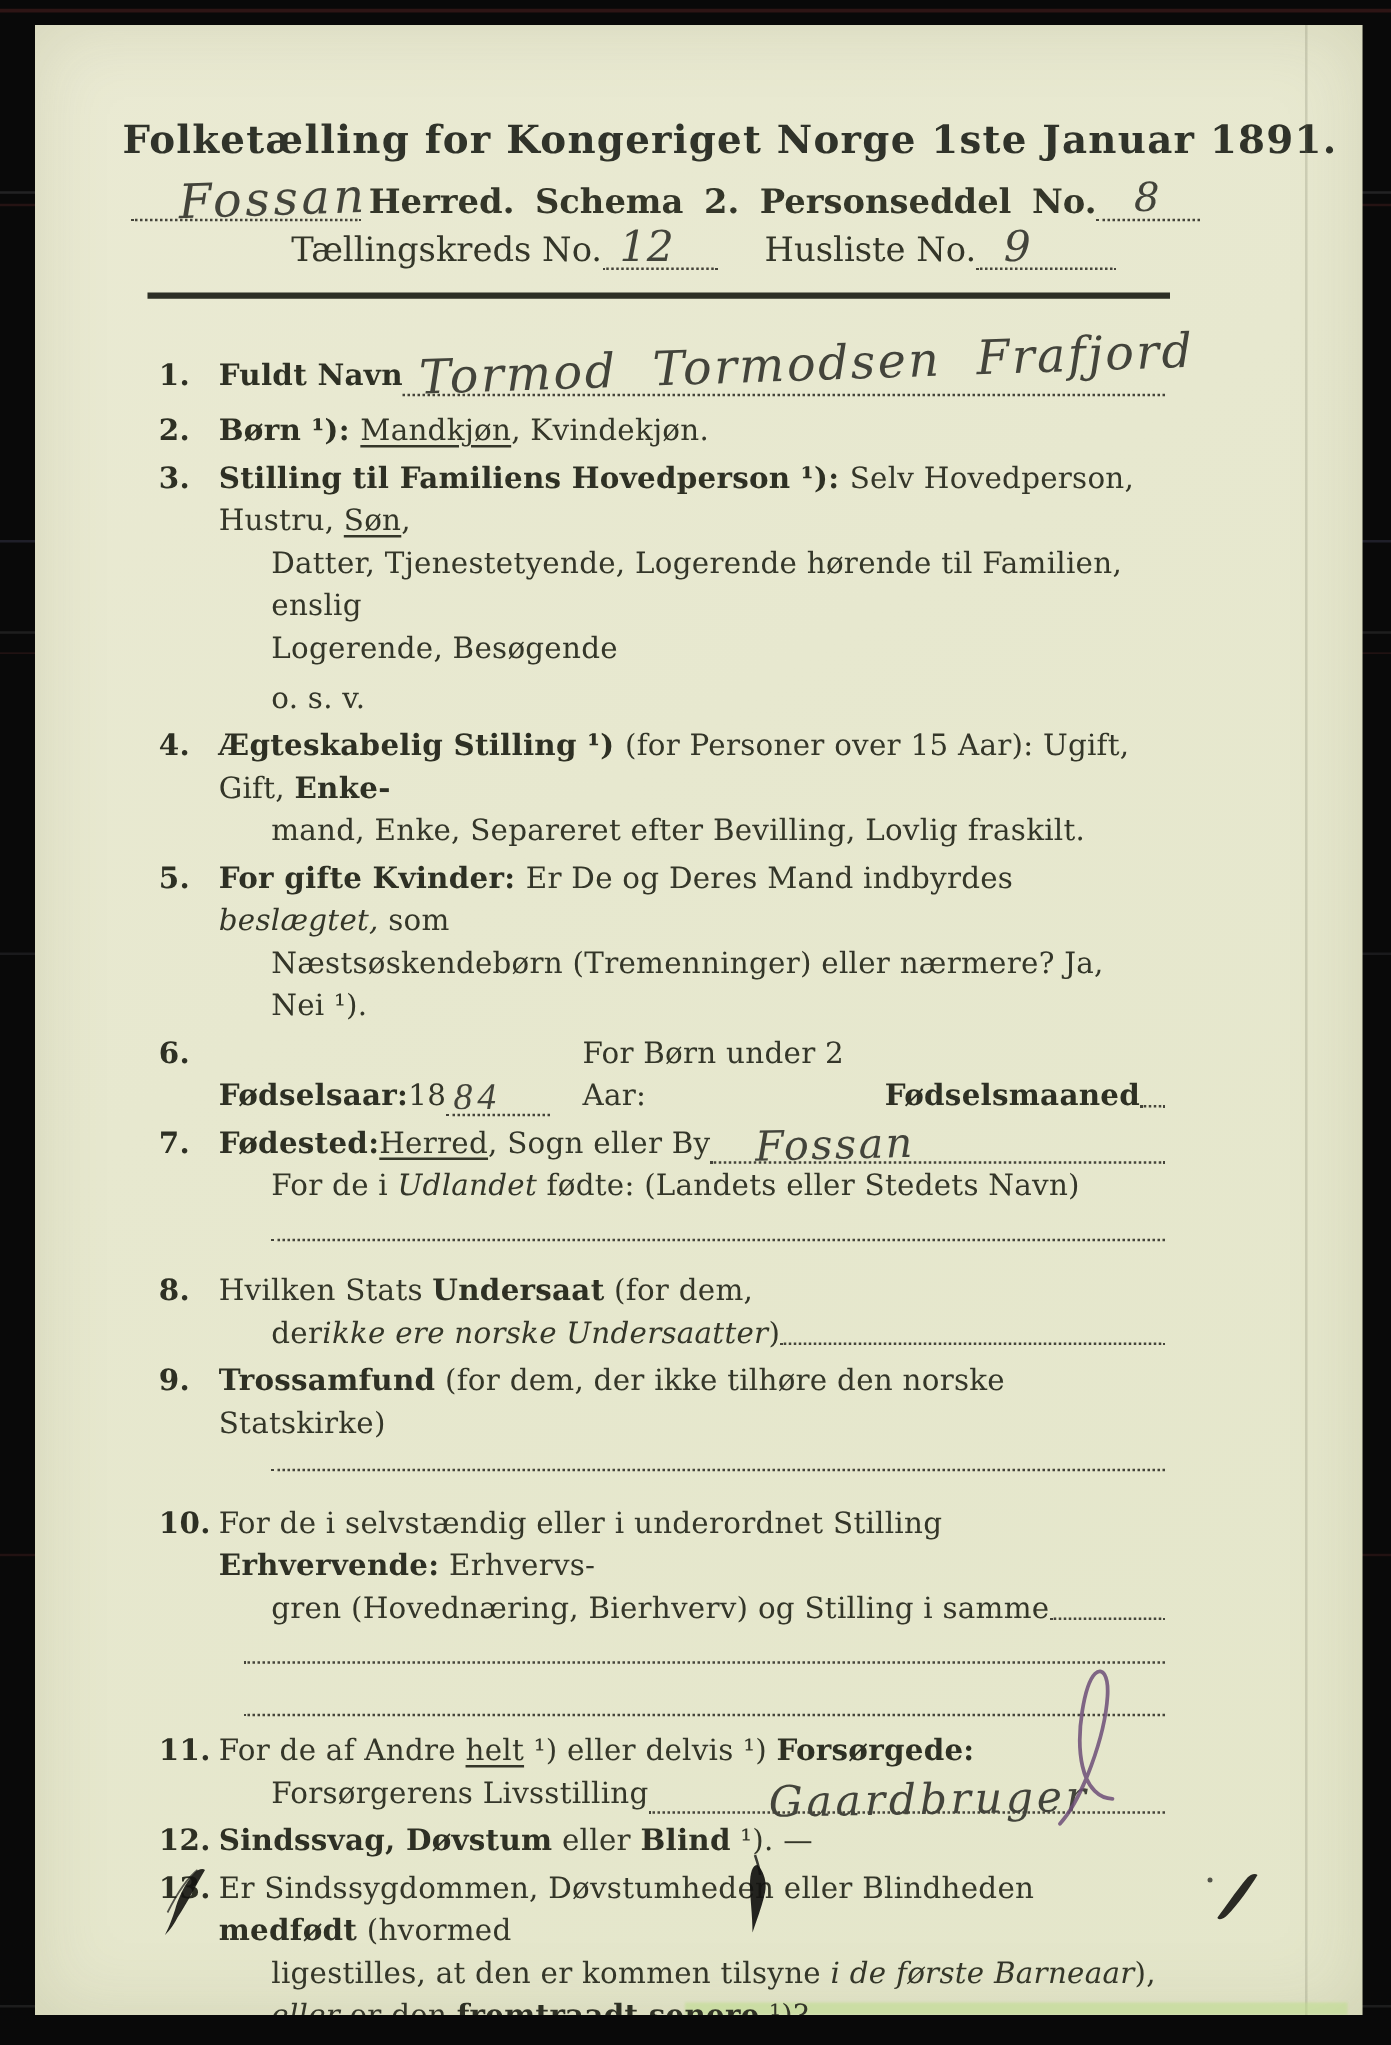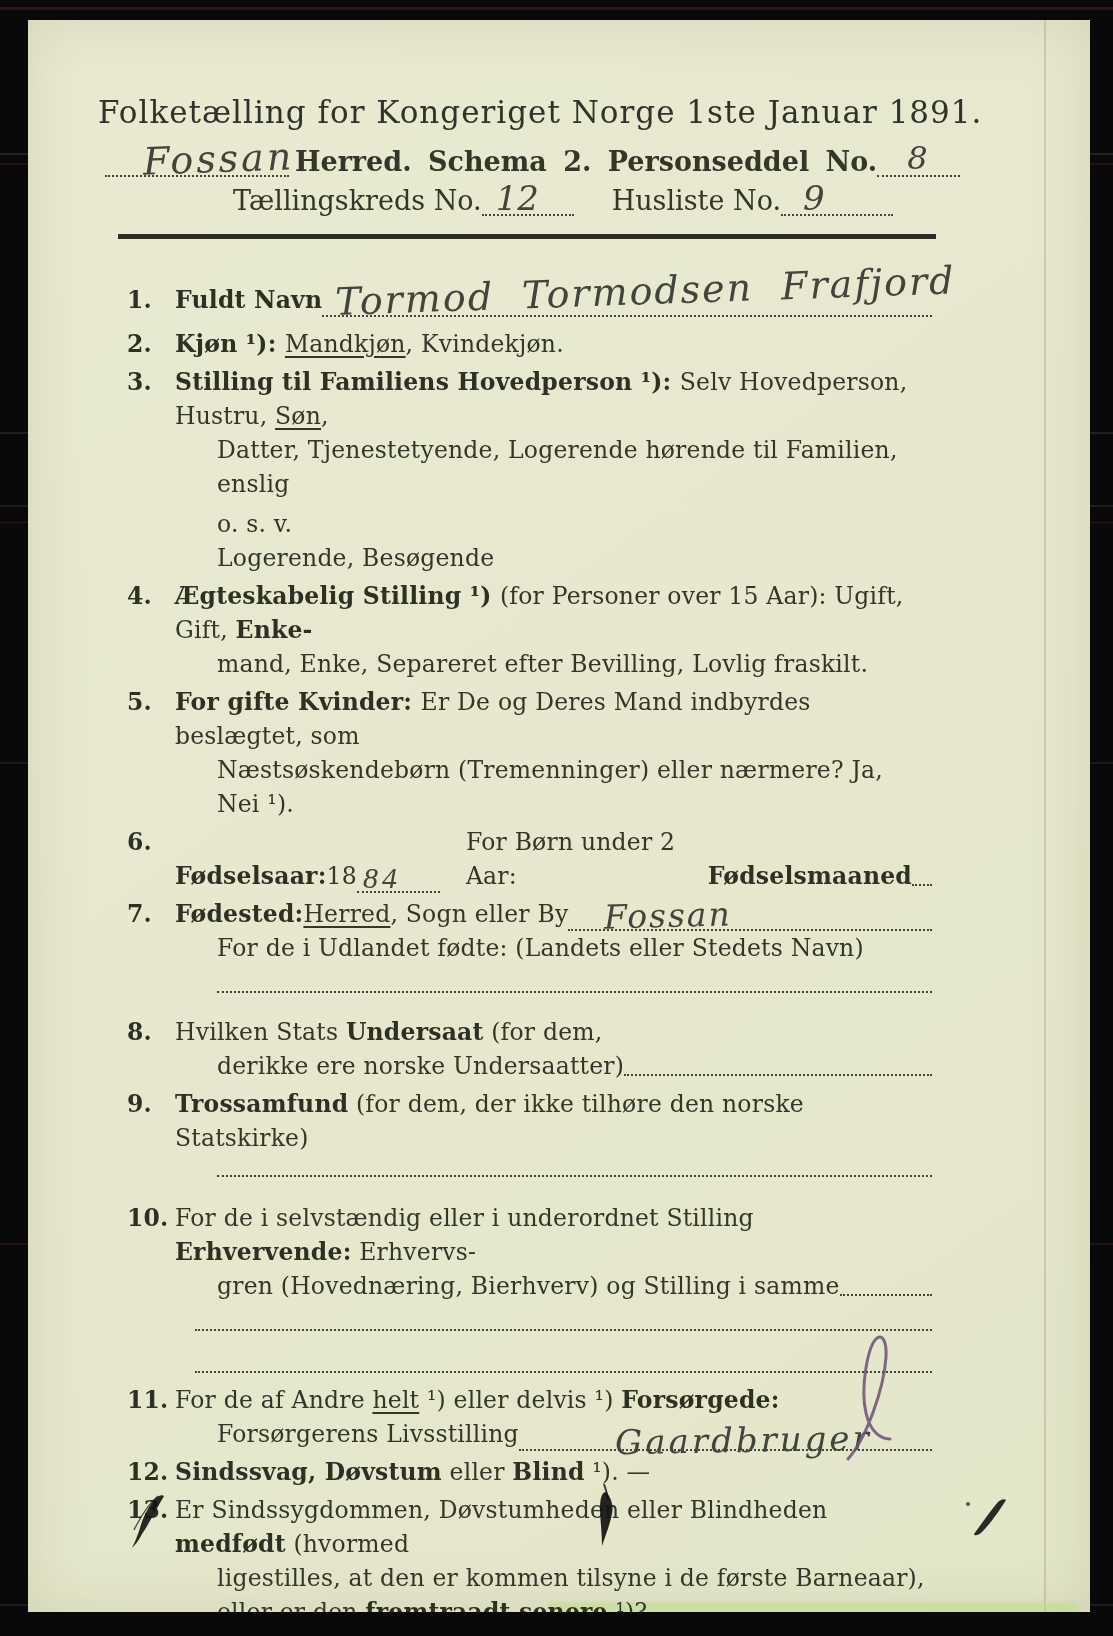--- a/index.html
+++ b/index.html
@@ -19,21 +19,21 @@
     box-shadow:inset 0 0 60px rgba(120,120,80,.18);
   }
   .crease { position:absolute; top:0; right:44px; width:2px; height:100%;
     background:rgba(110,110,85,.22); }
   .edgeglow { position:absolute; bottom:0; left:520px; width:530px; height:10px;
     background:rgba(190,220,140,.55); filter:blur(1px); }
 
   
   .hdr-title {
     margin:74px 150px 0 70px; text-align:center;
-    font-size:31px; font-weight:400; letter-spacing:1px; color:#30332a;
+    font-size:31px; font-weight:700; letter-spacing:1px; color:#30332a;
     white-space:nowrap;
   }
   .hdr-line2 { display:flex; align-items:flex-end; margin:16px 130px 0 77px;
     font-size:27px; font-weight:700; white-space:nowrap; }
   .hdr-line3 { display:flex; align-items:flex-start; margin:8px 0 0 205px;
     font-size:27px; white-space:nowrap; }
   .hdr-rule { margin:18px 0 0 90px; width:818px; height:5px; background:#2d2f25; }
 
   .seat { position:relative; border-bottom:2px dotted #45443a; align-self:flex-end; }
   .hw {
@@ -46,21 +46,21 @@
 
   
   .qlist { margin:44px 158px 0 99px; font-size:23.5px; line-height:34px;
     position:relative; letter-spacing:.2px; }
   .q { display:flex; margin-top:4px; }
   .num { flex:none; width:48px; font-weight:700; color:#2e3024; }
   .body { flex:1 1 auto; min-width:0; }
   .fline { display:flex; align-items:flex-end; }
   .cont { padding-left:42px; }
   .b { font-weight:700; color:#2e3024; }
-  .i { }
+  .i { font-style:italic; }
   .u { text-decoration:underline; text-decoration-thickness:2px; text-underline-offset:4px; }
   .dots { flex:1 1 auto; border-bottom:2px dotted #45443a; align-self:flex-end;
     position:relative; top:-7px; min-width:20px; }
   .dotrow { border-bottom:2px dotted #45443a; }
 
   .nm-seat { flex:1 1 auto; }
   .hw-name { left:14px; bottom:-4px; font-size:38px; letter-spacing:2px;
     word-spacing:14px; transform:rotate(-2deg); transform-origin:left bottom; }
   .hw-fossan-h { left:38px; bottom:-6px; font-size:38px; letter-spacing:3px;
     transform:rotate(-2deg); }
@@ -127,33 +127,33 @@
         <span class="b">Fuldt Navn</span>
         <span class="seat nm-seat">
           <span class="hw hw-name">Tormod Tormodsen Frafjord</span>
         </span>
       </div>
     </div>
 
     <div class="q" style="margin-top:10px">
       <span class="num">2.</span>
       <div class="body">
-        <span class="b">Kjøn ¹): </span><span class="u">Mandkjøn</span><span>, Kvindekjøn.</span>
+        <span class="b">Børn ¹): </span><span class="u">Mandkjøn</span><span>, Kvindekjøn.</span>
       </div>
     </div>
 
     <div class="q">
       <span class="num">3.</span>
       <div class="body">
         <div>
           <span class="b">Stilling til Familiens Hovedperson ¹): </span><span>Selv Hovedperson, Hustru, </span><span class="u">Søn</span><span>,</span>
         </div>
         <div class="cont">Datter, Tjenestetyende, Logerende hørende til Familien, enslig</div>
+        <div class="cont">Logerende, Besøgende</div>
         <div class="cont" style="margin-top:6px">o. s. v.</div>
-        <div class="cont">Logerende, Besøgende</div>
       </div>
     </div>
 
     <div class="q">
       <span class="num">4.</span>
       <div class="body">
         <div>
           <span class="b">Ægteskabelig Stilling ¹) </span><span>(for Personer over 15 Aar): Ugift, Gift, </span><span class="b">Enke-</span>
         </div>
         <div class="cont">mand, Enke, Separeret efter Bevilling, Lovlig fraskilt.</div>

